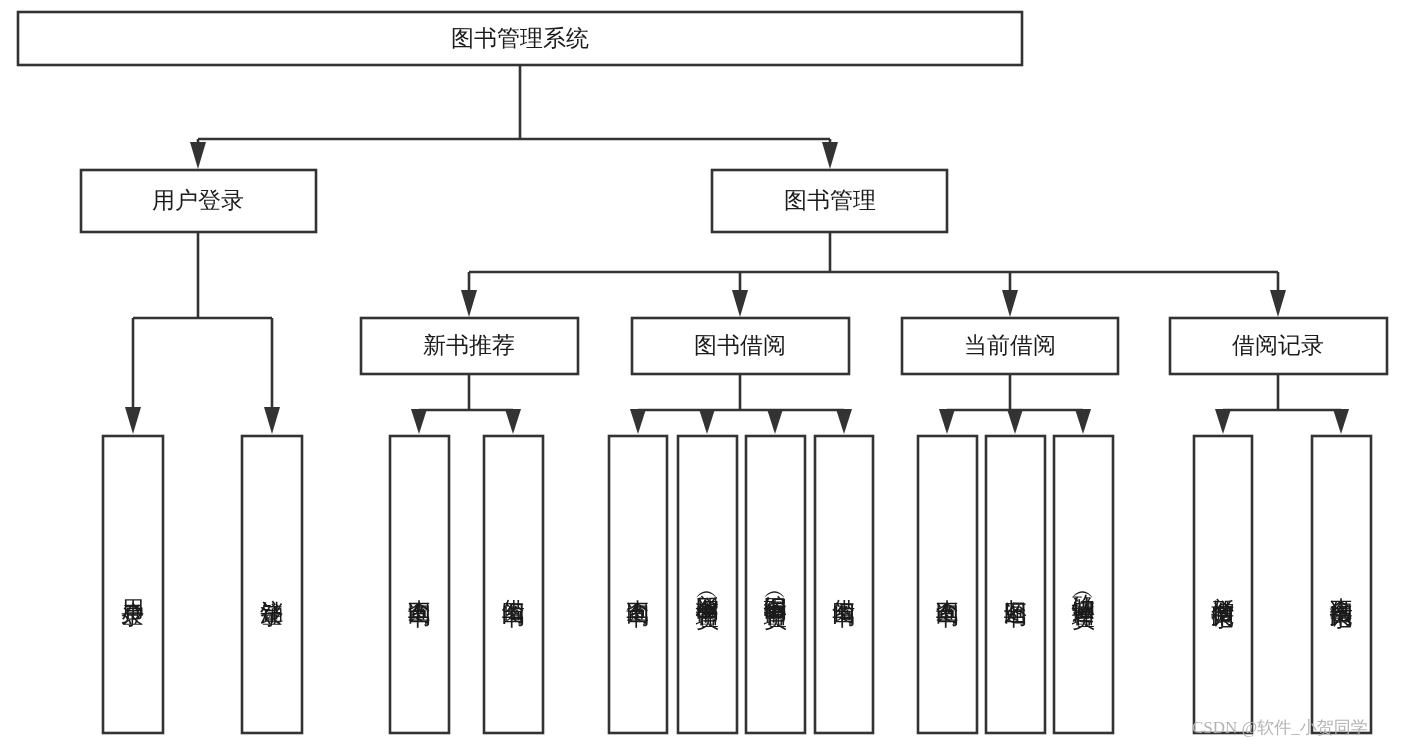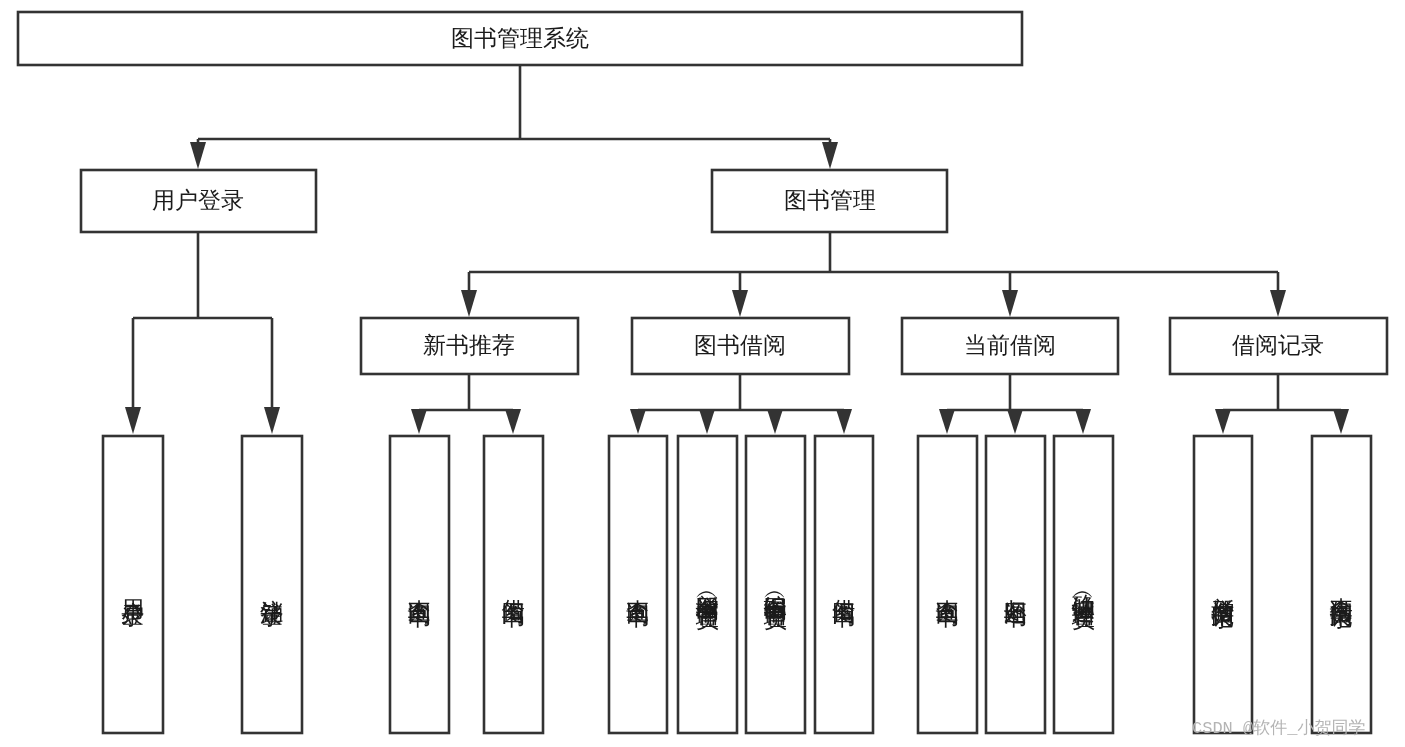--- a/index.html
+++ b/index.html
@@ -62,21 +62,21 @@
     align-items: center;
     justify-content: center;
     white-space: nowrap;
     pointer-events: none;
     user-select: none;
   }
   .watermark {
     position: absolute;
     left: 1192px;
     top: 716px;
-    font-family: Liberation Mono, monospace;
+    font-family: Liberation Serif, serif;
     font-size: 17px;
     color: #b4b4b4;
     white-space: nowrap;
     user-select: none;
   }
 </style>
 </head>
 <body>
 
 <div id="diagram-root">

